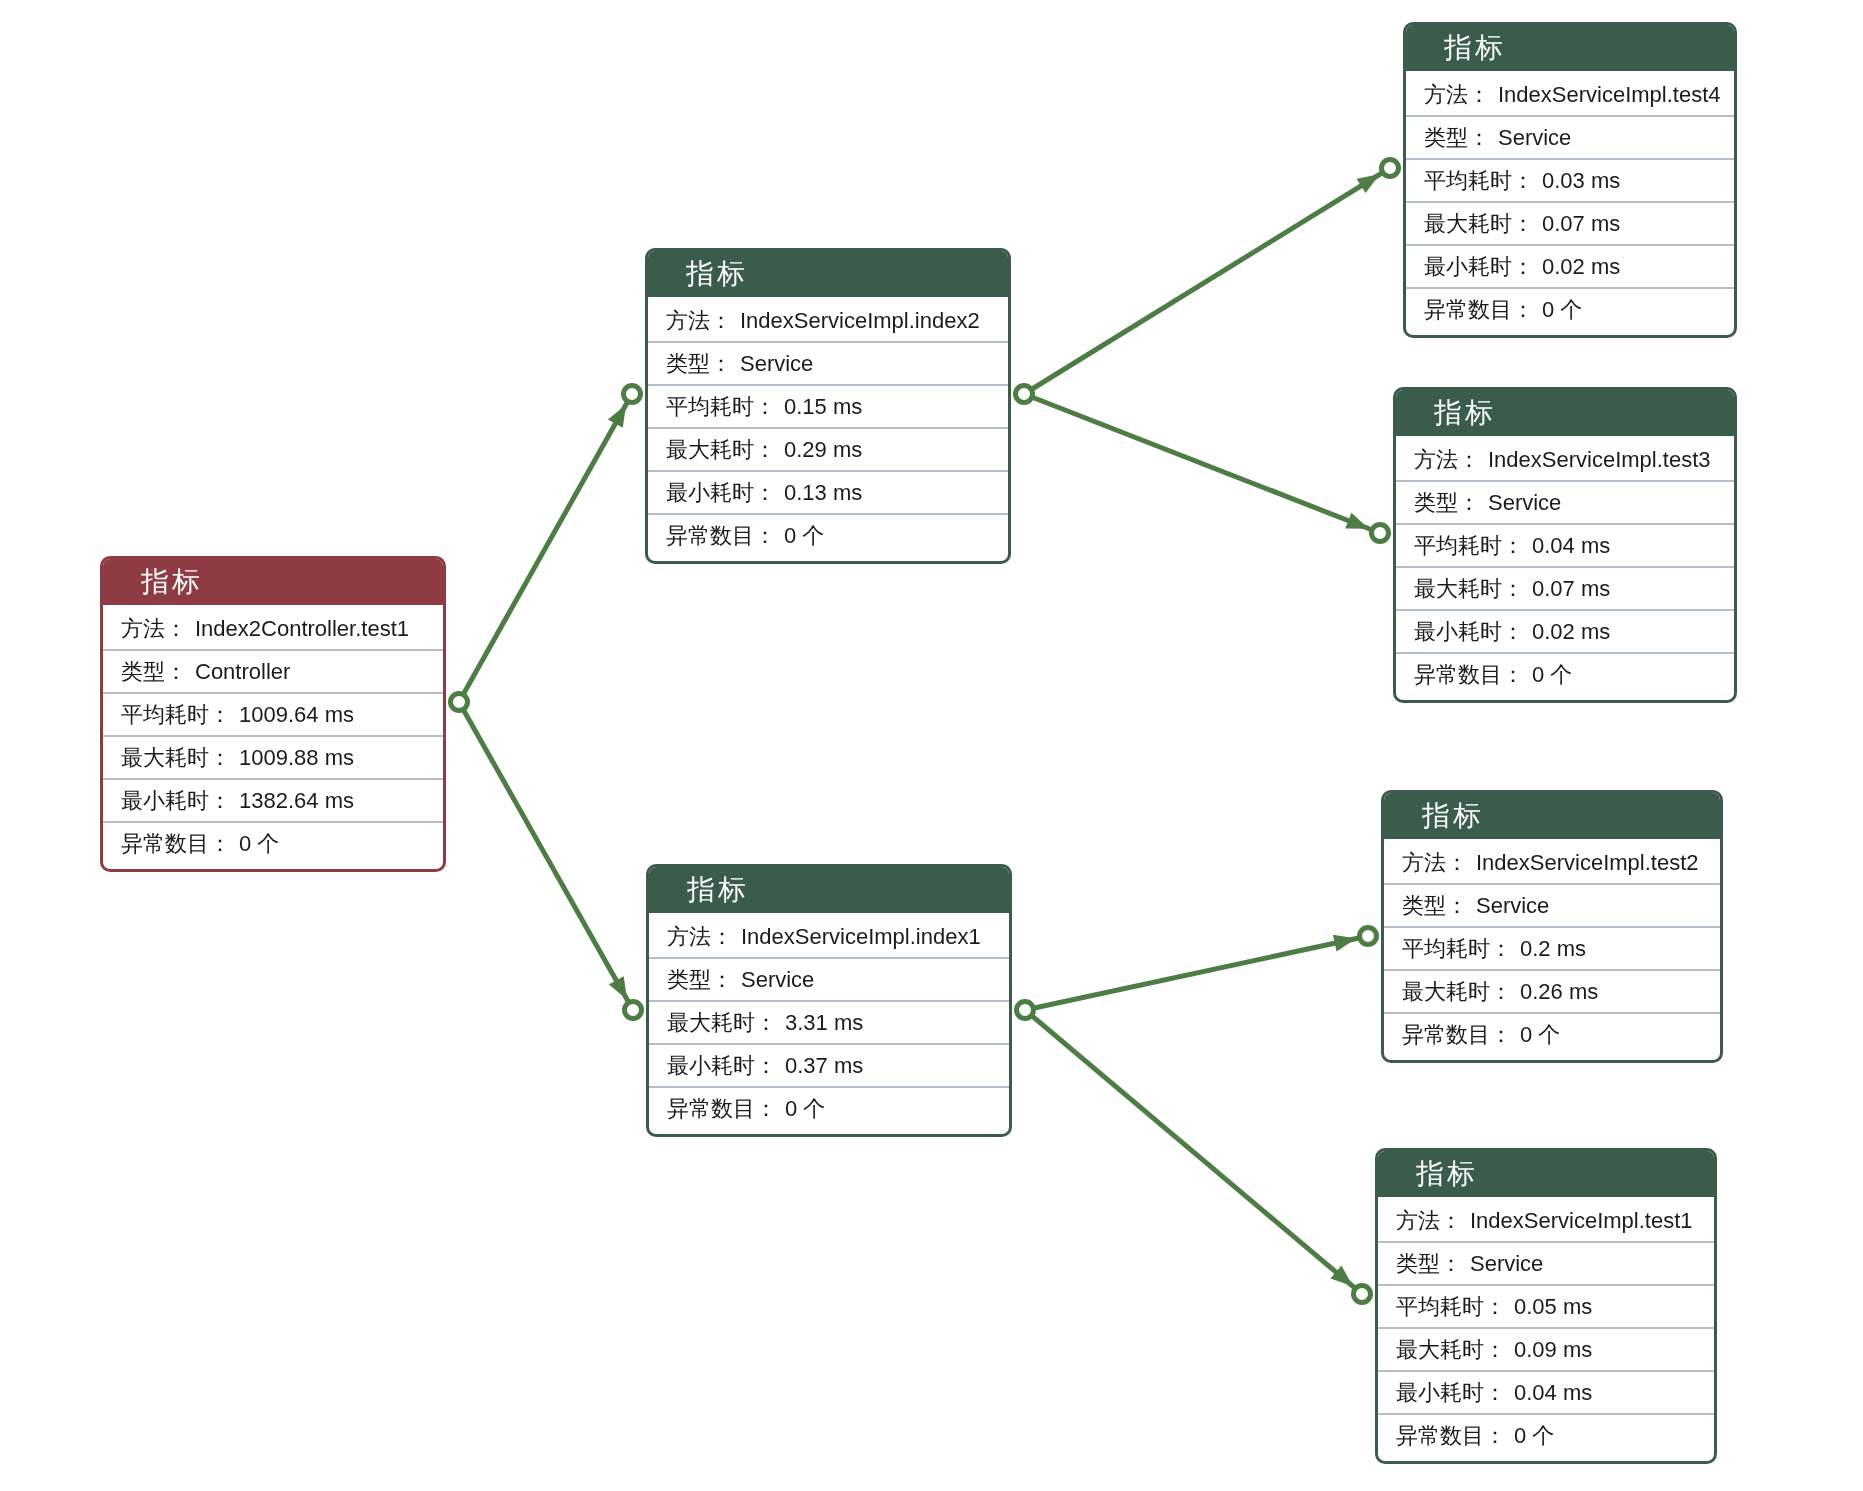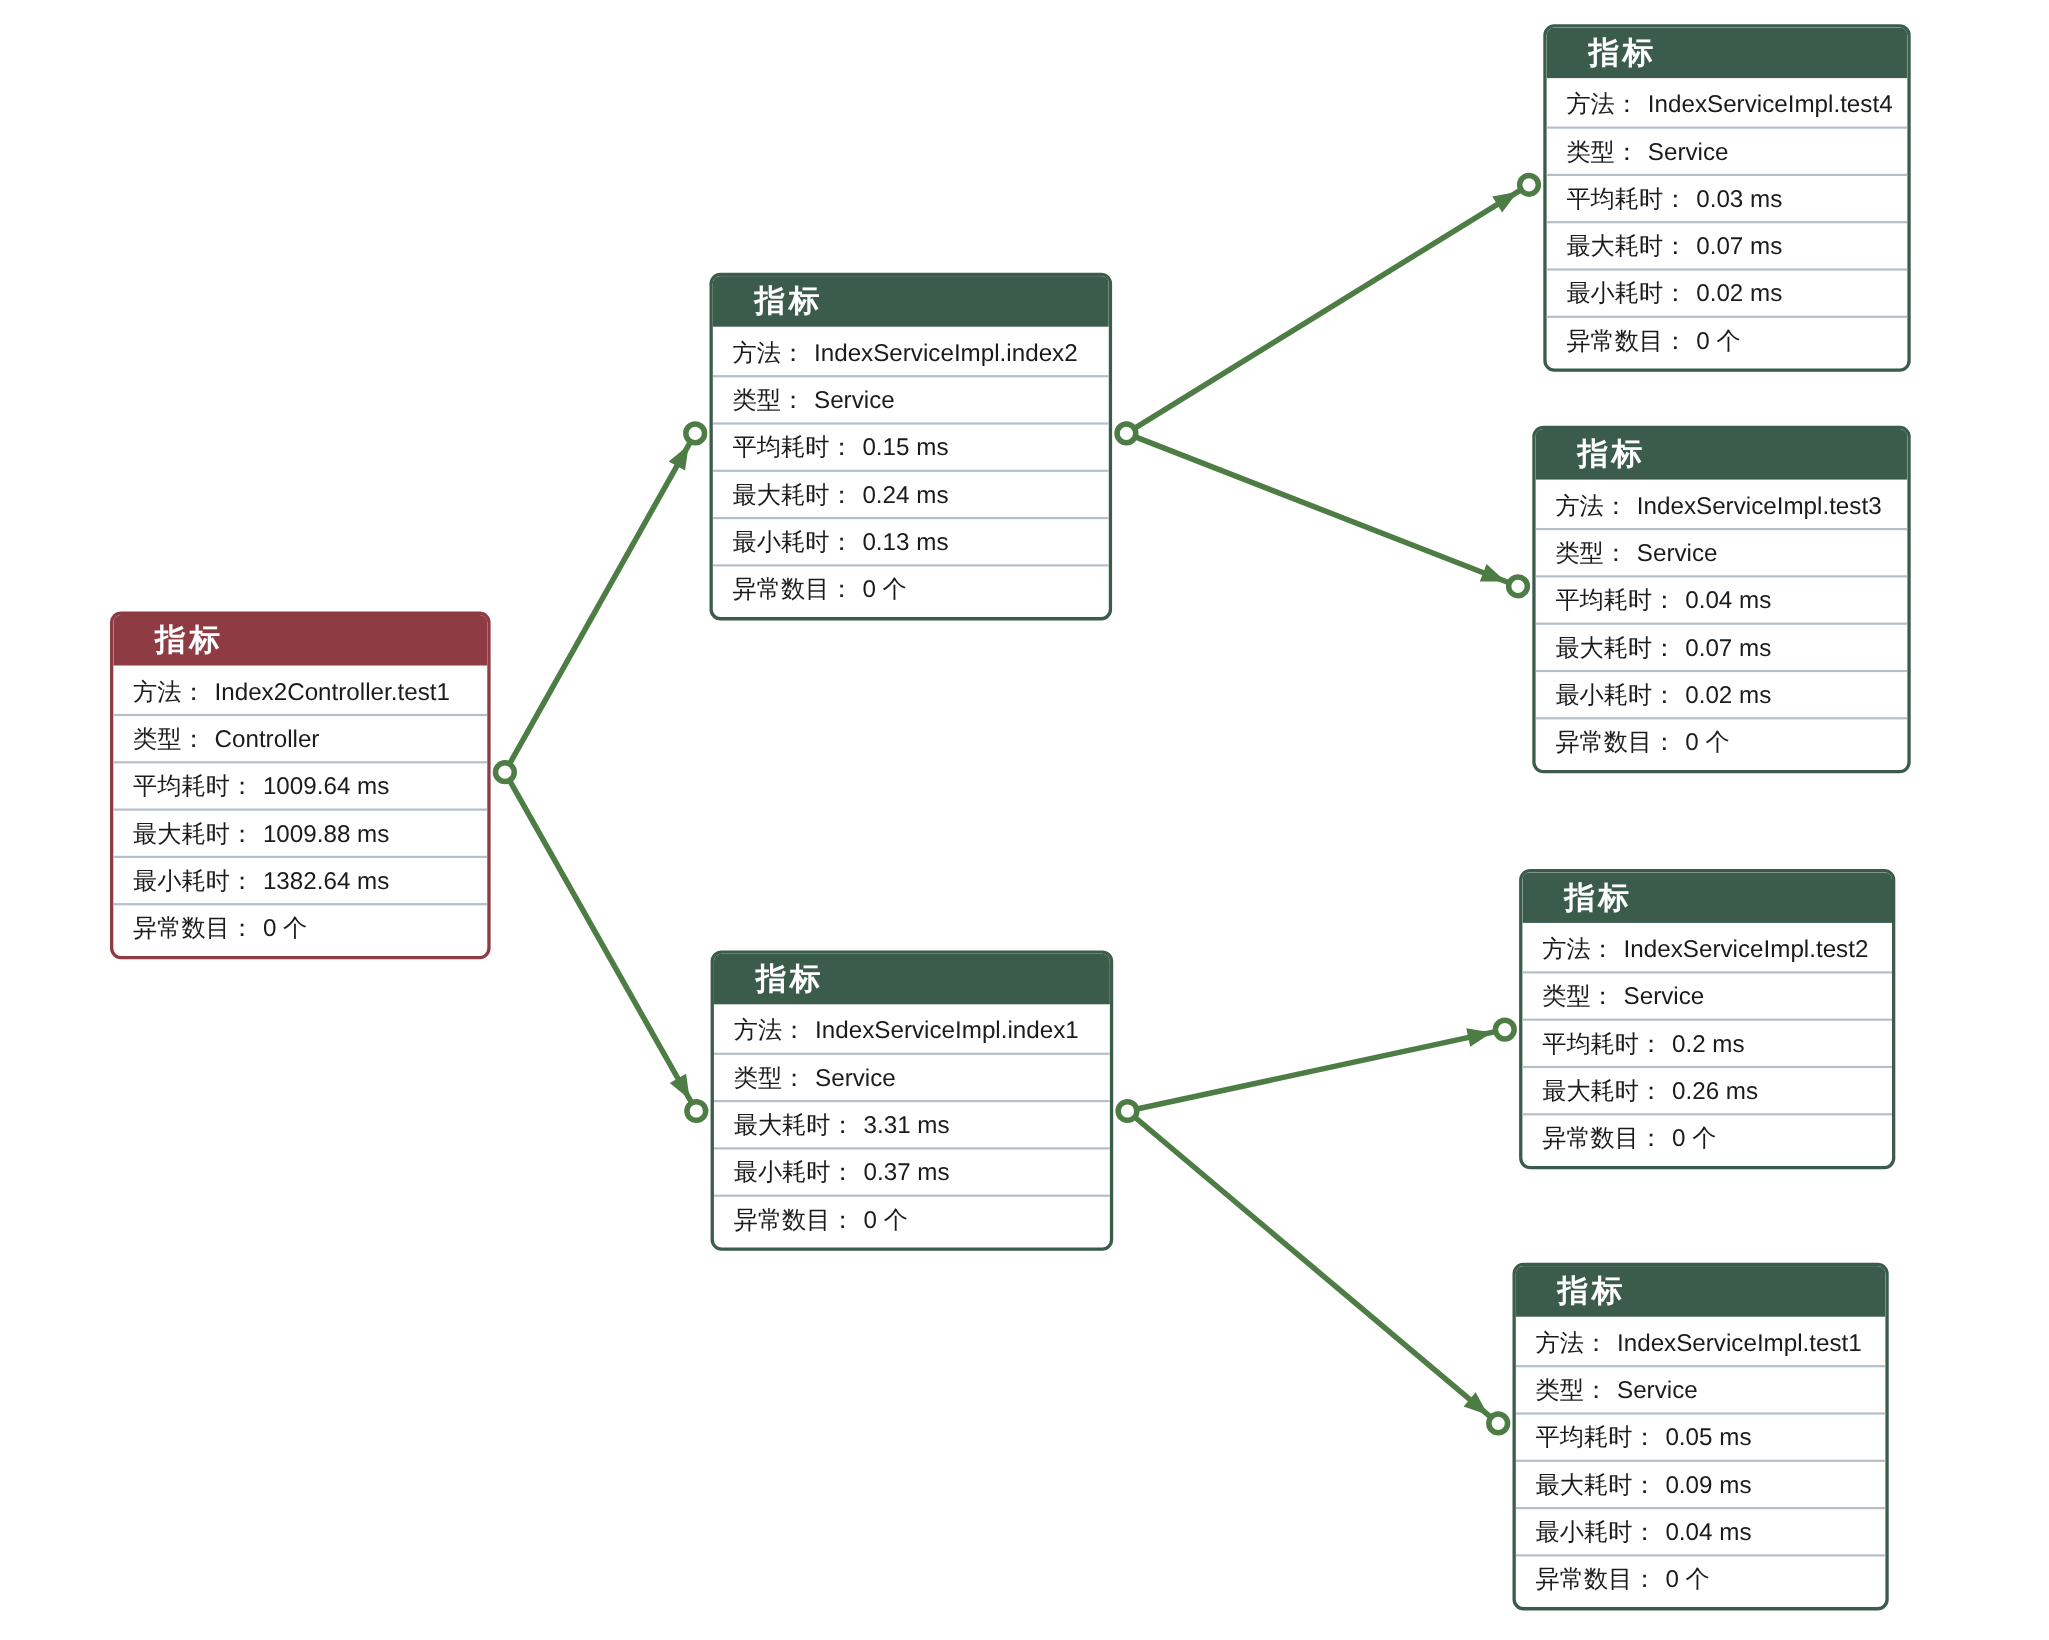--- a/index.html
+++ b/index.html
@@ -11,21 +11,21 @@
   }
   *{margin:0;padding:0;}
   html,body{width:1863px;height:1491px;background:#ffffff;
     font-family:"Liberation Sans","DejaVu Sans",sans-serif;}
   .canvas{position:relative;width:1863px;height:1491px;background:#ffffff;overflow:hidden;}
 
   .node{position:absolute;box-sizing:border-box;background:#ffffff;
         border:3px solid var(--green);border-radius:10px;overflow:hidden;z-index:2;}
   .node.red{border-color:var(--red);}
   .node-header{height:46px;line-height:46px;background:var(--green);color:#ffffff;
-        font-size:28px;font-weight:bold;padding-left:38px;letter-spacing:3px;}
+        font-size:28px;font-weight:normal;padding-left:38px;letter-spacing:3px;}
   .node.red .node-header{background:var(--red);}
   .node-body{padding:3px 0;}
   .row{box-sizing:border-box;height:43px;line-height:41px;padding:0 12px 0 18px;
         font-size:22px;color:var(--text);white-space:nowrap;}
   .row:not(:last-child){border-bottom:2px solid var(--divider);}
   .val{margin-left:8px;}
 
   
   #node-controller-test1{left:100px;top:556px;width:346px;}
   #node-service-index2 {left:645px;top:248px;width:366px;}
@@ -54,21 +54,21 @@
       <div class="row"><span class="lbl">异常数目：</span><span class="val">0 个</span></div>
     </div>
   </div>
 
   <div class="node green" id="node-service-index2">
     <div class="node-header">指标</div>
     <div class="node-body">
       <div class="row"><span class="lbl">方法：</span><span class="val">IndexServiceImpl.index2</span></div>
       <div class="row"><span class="lbl">类型：</span><span class="val">Service</span></div>
       <div class="row"><span class="lbl">平均耗时：</span><span class="val">0.15 ms</span></div>
-      <div class="row"><span class="lbl">最大耗时：</span><span class="val">0.24 ms</span></div>
+      <div class="row"><span class="lbl">最大耗时：</span><span class="val">0.29 ms</span></div>
       <div class="row"><span class="lbl">最小耗时：</span><span class="val">0.13 ms</span></div>
       <div class="row"><span class="lbl">异常数目：</span><span class="val">0 个</span></div>
     </div>
   </div>
 
   <div class="node green" id="node-service-index1">
     <div class="node-header">指标</div>
     <div class="node-body">
       <div class="row"><span class="lbl">方法：</span><span class="val">IndexServiceImpl.index1</span></div>
       <div class="row"><span class="lbl">类型：</span><span class="val">Service</span></div>

